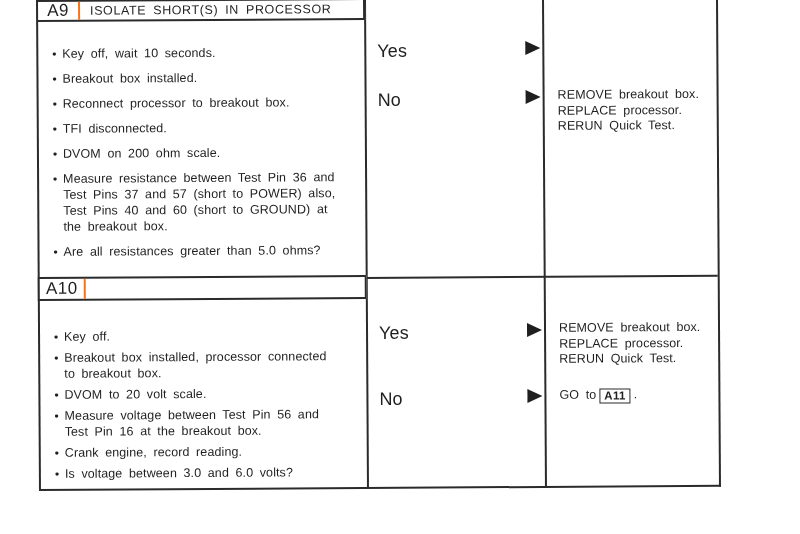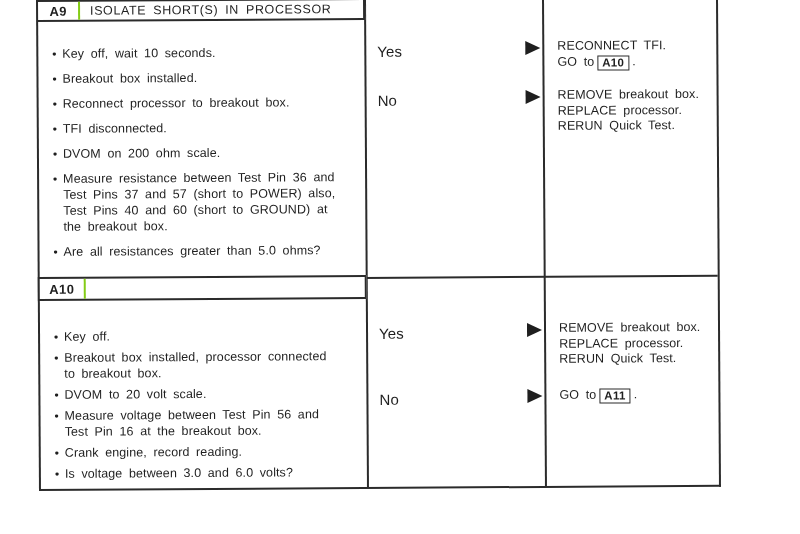--- a/index.html
+++ b/index.html
@@ -17,31 +17,31 @@
   .vline{position:absolute;top:0;bottom:0;width:2px;background:#2b2b2b;}
   .vline.c1{left:326px;} .vline.c2{left:504px;}
   .hline{position:absolute;left:0;right:0;height:2px;background:#2b2b2b;}
   .hline.rowdiv{top:279px;}
   .header-box{
     position:absolute;left:-2px;width:329px;height:22px;border:2px solid #2b2b2b;
     box-sizing:border-box;display:flex;align-items:center;background:#fff;
   }
   .header-id{
     height:100%;display:flex;align-items:center;justify-content:center;
-    border-right:2px solid #84cc16;font-weight:bold;font-size:13px;letter-spacing:.4px;box-sizing:border-box;
+    border-right:2px solid #f97316;font-weight:normal;font-size:17px;letter-spacing:.4px;box-sizing:border-box;
   }
   .header-id.w1{width:42px;} .header-id.w2{width:46px;}
   .header-title{padding-left:10px;font-size:12.5px;letter-spacing:.6px;white-space:nowrap;}
   .steps{position:absolute;width:306px;}
   .step{display:flex;margin-bottom:9px;}
   .steps.tight .step{margin-bottom:5px;}
   .bullet{width:10px;font-size:12px;line-height:16px;}
   .step-text{flex:1;}
   .step-line{display:block;white-space:nowrap;line-height:16px;font-size:12.5px;}
-  .result-label{position:absolute;font-size:15px;line-height:15px;}
+  .result-label{position:absolute;font-size:18px;line-height:15px;}
   .arrow{
     position:absolute;width:0;height:0;
     border-top:7.5px solid transparent;border-bottom:7.5px solid transparent;
     border-left:15px solid #1f1f1f;
   }
   .action{position:absolute;width:170px;}
   .action-line{display:block;white-space:nowrap;line-height:15.5px;font-size:12.5px;}
   .refbox{
     display:inline-block;border:1.5px solid #2b2b2b;padding:0 4px;margin:0 3px;
     font-weight:bold;font-size:11.5px;line-height:13px;letter-spacing:.3px;vertical-align:-1px;
@@ -105,24 +105,20 @@
       <div class="step">
         <span class="bullet">•</span>
         <span class="step-text">
             <span class="step-line">Are all resistances greater than 5.0 ohms?</span>
           </span>
       </div>
     </div>
 
     <div class="result-label" style="left:339px;top:46px;">Yes</div>
     <div class="arrow" style="left:487px;top:44px;"></div>
-    <div class="action" style="left:519px;top:42px;">
-      <span class="action-line">RECONNECT TFI.</span>
-      <span class="action-line"><span>GO to</span><span class="refbox">A10</span><span>.</span></span>
-    </div>
 
     <div class="result-label" style="left:339px;top:95px;">No</div>
     <div class="arrow" style="left:487px;top:93px;"></div>
     <div class="action" style="left:519px;top:91px;">
       <span class="action-line">REMOVE breakout box.</span>
       <span class="action-line">REPLACE processor.</span>
       <span class="action-line">RERUN Quick Test.</span>
     </div>
 
     <div class="header-box" style="top:277px;height:24px;">

